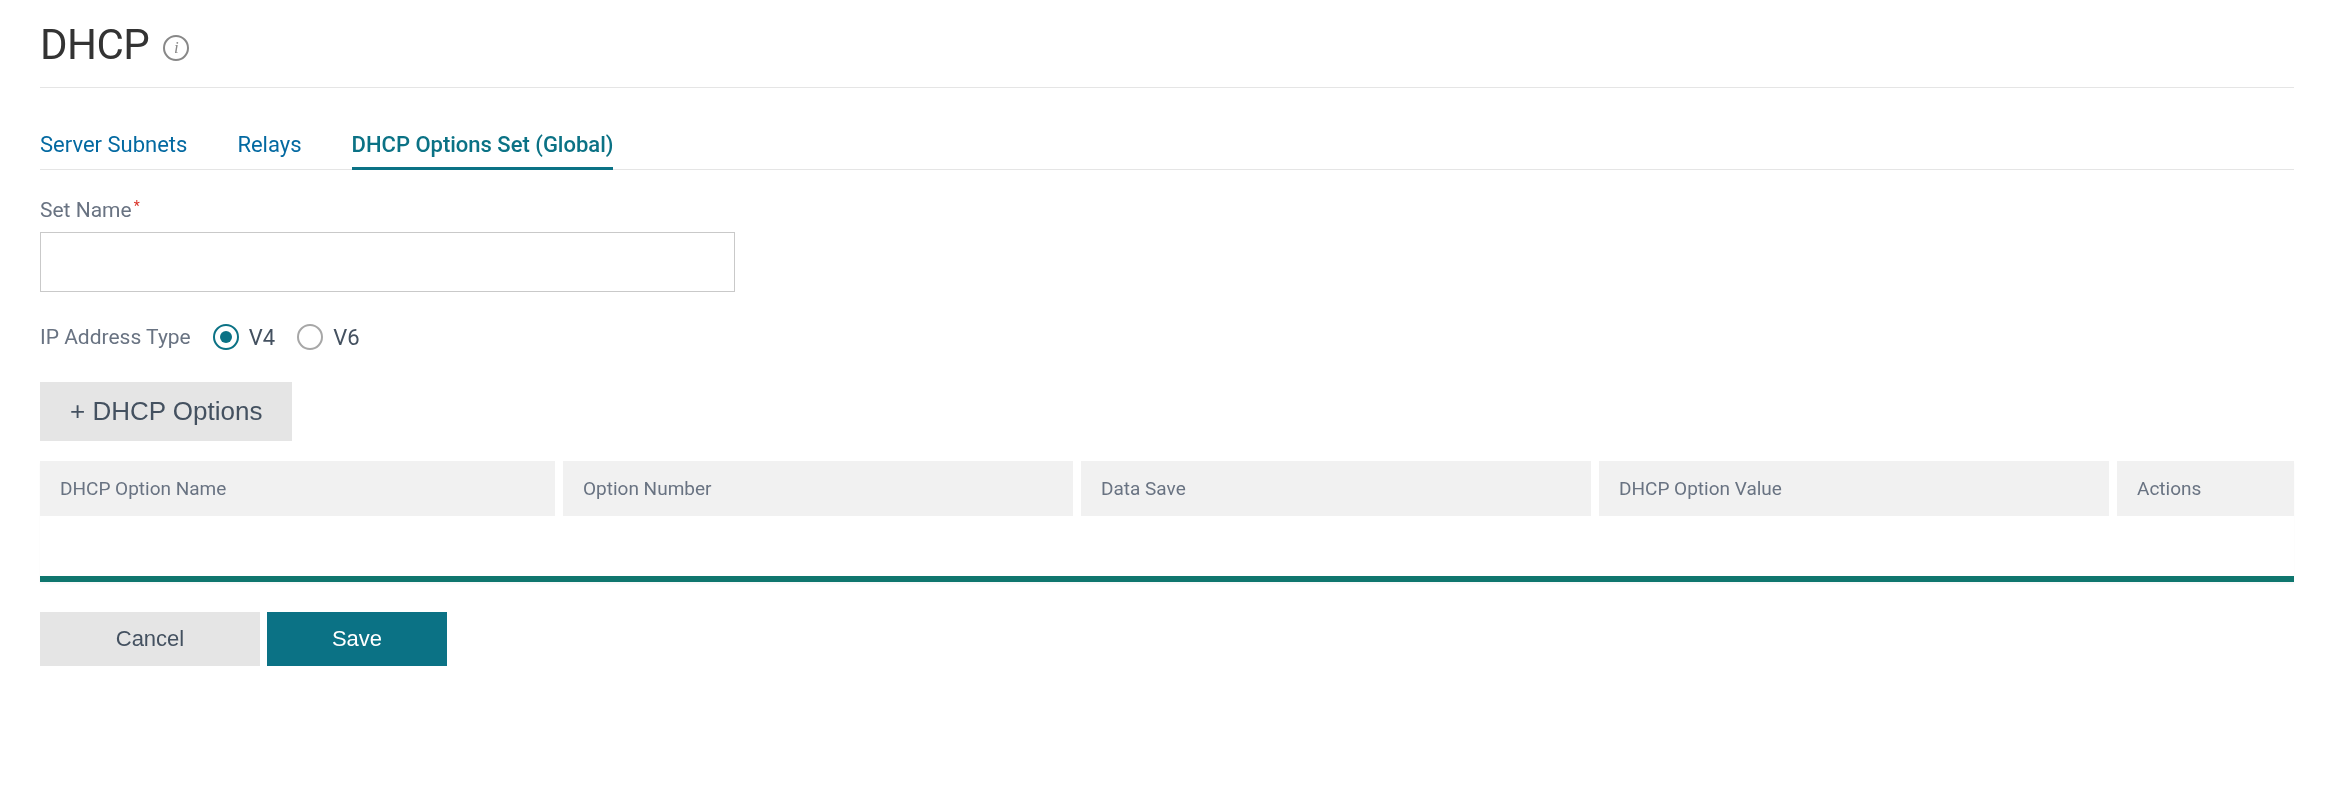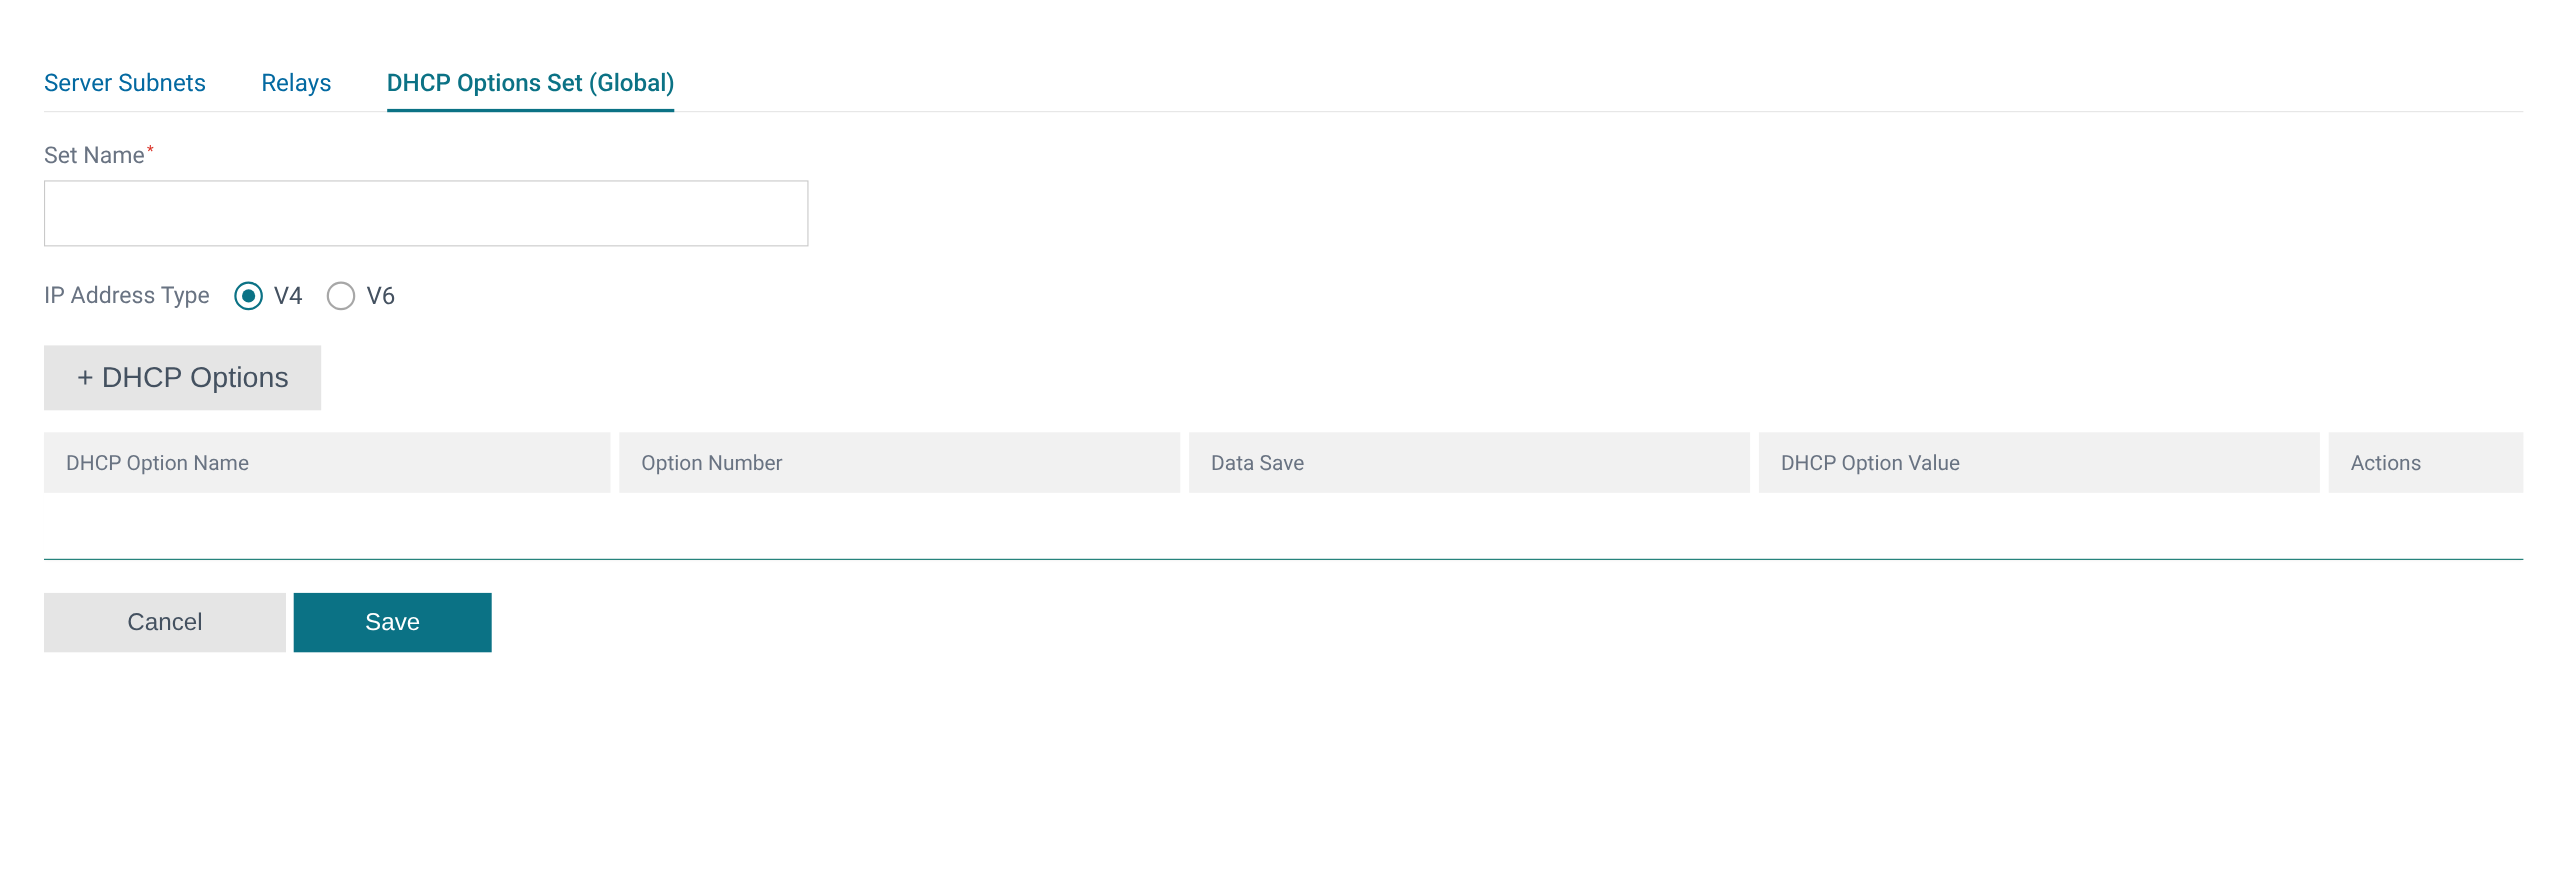--- a/index.html
+++ b/index.html
@@ -128,21 +128,21 @@
       margin-top: 32px;
       background: #e5e5e5;
       border: none;
       padding: 14px 30px;
       font-size: 26px;
       color: #445160;
       cursor: pointer;
     }
     .table-area {
       margin-top: 20px;
-      border-bottom: 1px solid #0f766e;
+      border-bottom: 6px solid #0f766e;
       box-shadow: 0 2px 2px rgba(0,0,0,0.03);
       padding-bottom: 60px;
     }
     .table-header-row {
       display: flex;
       gap: 8px;
     }
     .th-cell {
       background: #f1f1f1;
       padding: 16px 20px;
@@ -174,20 +174,24 @@
     .btn-save {
       background: #0b7285;
       color: #fff;
       width: 180px;
     }
   </style>
 </head>
 <body>
 
 <div class="page">
+  <div class="header-row">
+    <h1 class="page-title">DHCP</h1>
+    <span class="info-icon">i</span>
+  </div>
 
   <div class="tabs">
     <div class="tab">
       <span>Server Subnets</span>
     </div>
     <div class="tab">
       <span>Relays</span>
     </div>
     <div class="tab active">
       <span>DHCP Options Set (Global)</span>

